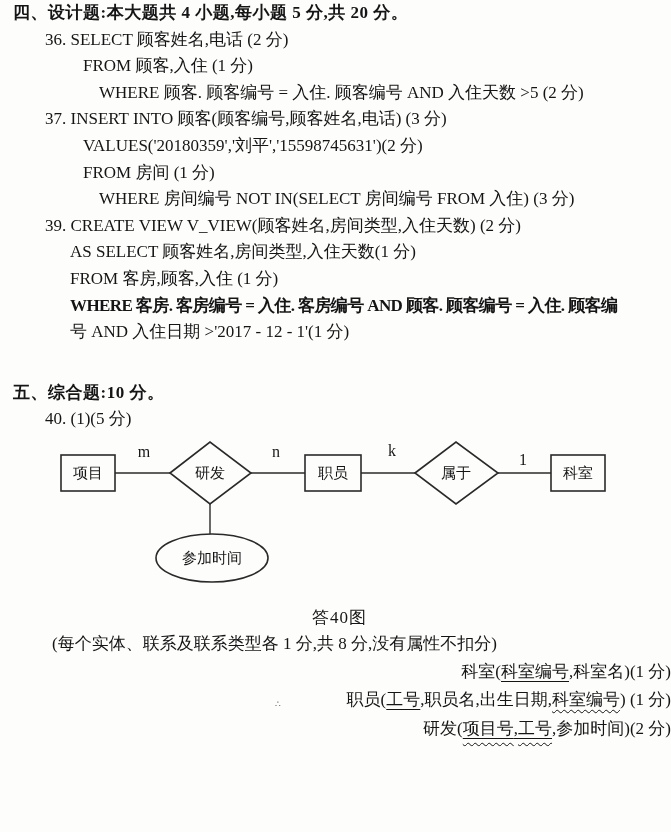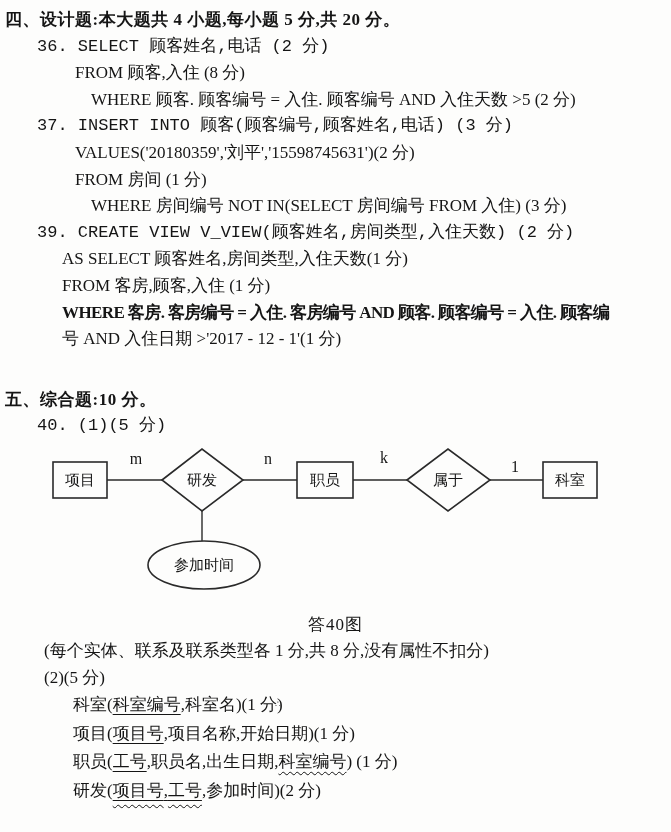--- a/index.html
+++ b/index.html
@@ -5,37 +5,37 @@
   html, body { margin: 0; padding: 0; }
   body {
     width: 671px; height: 832px;
     background: #fdfdfc;
     color: #151515;
     font-family: "Liberation Serif", "DejaVu Serif", serif;
     font-size: 17px;
     overflow: hidden;
     position: relative;
   }
-  .doc { padding-top: 7px; }
+  .doc { padding-top: 0; margin-left: 8px; }
   .line {
     line-height: 26.6px;
     white-space: nowrap;
     margin: 0;
   }
   .heading { margin-left: 5px; font-weight: 700; letter-spacing: 0.5px; }
-  .ind-num   { margin-left: 37px; font-family: Liberation Mono, monospace; }   
+  .ind-num   { margin-left: 37px; }   
   .ind-from  { margin-left: 75px; }   
   .ind-where { margin-left: 91px; }   
   .ind-sub39 { margin-left: 62px; }   
   .ind-note  { margin-left: 44px; }   
   .ind-rel   { margin-left: 73px; }   
   .tight { letter-spacing: -0.6px; font-weight: bold; }
   .gap-top { margin-top: 34px; }
 
-  .rel-line { line-height: 28.5px; }
+  .rel-line { line-height: 28.5px; text-align: right; }
 
   .pk {
     text-decoration: underline;
     text-decoration-thickness: 1.4px;
     text-underline-offset: 4px;
   }
   .fk {
     text-decoration: underline wavy;
     text-decoration-thickness: 1.1px;
     text-underline-offset: 4px;
@@ -70,21 +70,21 @@
   }
 </style>
 </head>
 <body>
 
 <div class="doc">
 
   <p class="line heading">四、设计题:本大题共 4 小题,每小题 5 分,共 20 分。</p>
 
   <p class="line ind-num">36. SELECT 顾客姓名,电话 (2 分)</p>
-  <p class="line ind-from">FROM 顾客,入住 (8 分)</p>
+  <p class="line ind-from">FROM 顾客,入住 (1 分)</p>
   <p class="line ind-where">WHERE 顾客. 顾客编号 = 入住. 顾客编号 AND 入住天数 &gt;5 (2 分)</p>
 
   <p class="line ind-num">37. INSERT INTO 顾客(顾客编号,顾客姓名,电话) (3 分)</p>
   <p class="line ind-from">VALUES('20180359','刘平','15598745631')(2 分)</p>
 
   <p class="line ind-from">FROM 房间 (1 分)</p>
   <p class="line ind-where">WHERE 房间编号 NOT IN(SELECT 房间编号 FROM 入住) (3 分)</p>
 
   <p class="line ind-num">39. CREATE VIEW V_VIEW(顾客姓名,房间类型,入住天数) (2 分)</p>
   <p class="line ind-sub39">AS SELECT 顾客姓名,房间类型,入住天数(1 分)</p>
@@ -122,25 +122,23 @@
 
       <text class="card-label" x="136" y="20">m</text>
       <text class="card-label" x="268" y="20">n</text>
       <text class="card-label" x="384" y="19">k</text>
       <text class="card-label" x="515" y="28">1</text>
     </svg>
   </div>
 
   <p class="line fig-caption">答40图</p>
   <p class="line ind-note">(每个实体、联系及联系类型各 1 分,共 8 分,没有属性不扣分)</p>
-  <p class="line ind-note">(2)(5 分)</p>
 
   <p class="line rel-line ind-rel"><span>科室(</span><span class="pk">科室编号</span><span>,科室名)(1 分)</span></p>
 
-  <p class="line rel-line ind-rel"><span>项目(</span><span class="pk">项目号</span><span>,项目名称,开始日期)(1 分)</span></p>
 
   <p class="line rel-line ind-rel"><span>职员(</span><span class="pk">工号</span><span>,职员名,出生日期,</span><span class="fk">科室编号</span><span>) (1 分)</span></p>
 
   <p class="line rel-line ind-rel"><span>研发(</span><span class="pkfk-group"><span class="fk-inner">项目号</span><span>,</span><span class="fk-inner">工号</span></span><span>,参加时间)(2 分)</span></p>
 
 </div>
 
 <div class="smudge">∴</div>
 
 </body></html>

